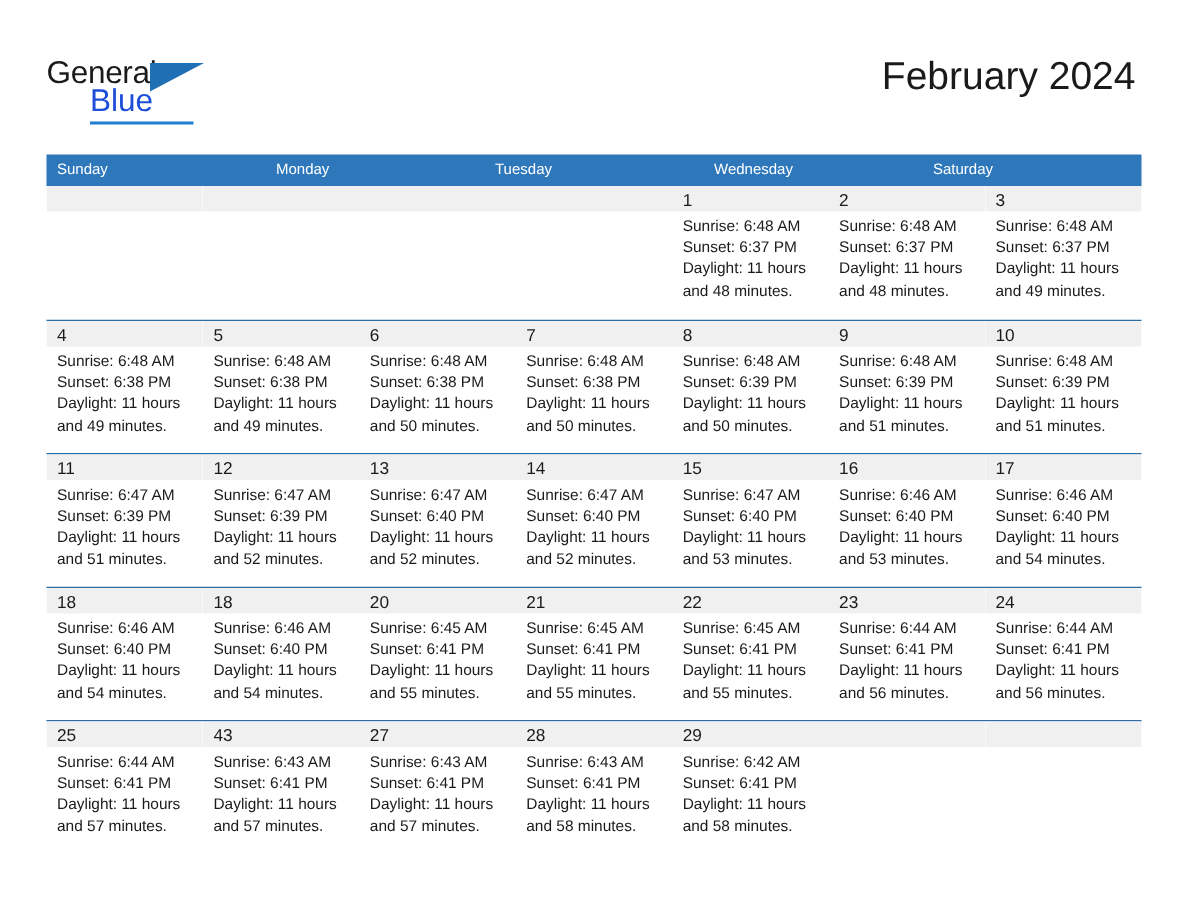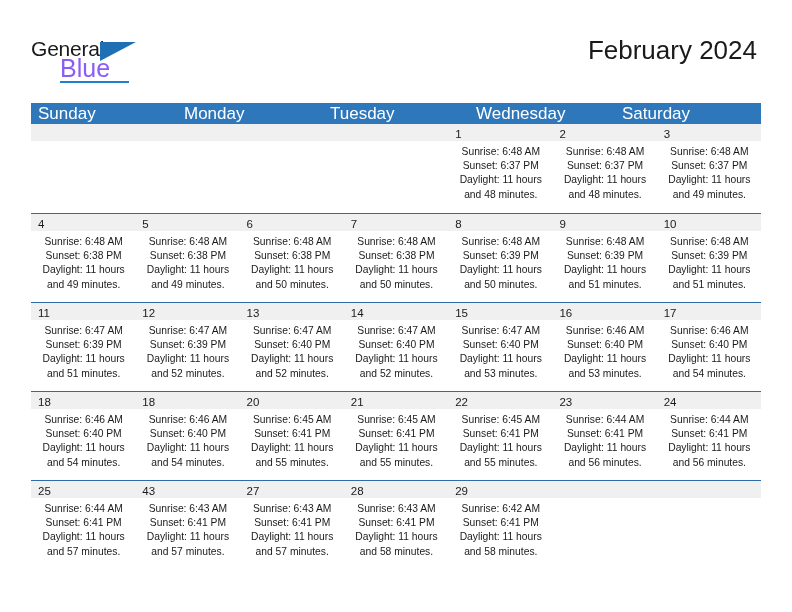--- a/index.html
+++ b/index.html
@@ -52,22 +52,22 @@
     top: 4px;
     width: 0;
     height: 0;
     border-left: 36px solid #1f6fb4;
     border-bottom: 19px solid transparent;
   }
   .logo-blue {
     position: absolute;
     left: 29px;
     top: 19px;
-    font-size: 25px;
-    color: #8b5cf6;
+    font-size: 21px;
+    color: #1d4ed8;
     line-height: 22px;
   }
   .logo-underline {
     position: absolute;
     left: 29px;
     top: 43px;
     width: 69px;
     height: 2px;
     background: #1f7fd0;
   }
@@ -100,21 +100,21 @@
     width: 730px;
   }
   .dow-row {
     display: flex;
     background: #2e77bb;
     height: 21px;
   }
   .dow {
     flex: 1 1 0;
     color: #ffffff;
-    font-size: 17px;
+    font-size: 10px;
     line-height: 21px;
     padding-left: 7px;
     box-sizing: border-box;
     overflow: hidden;
     white-space: nowrap;
   }
   .week {
     display: flex;
     height: 89px;
     border-top: 1.4px solid #2e6ca8;
@@ -136,21 +136,20 @@
     padding-left: 7px;
     box-sizing: border-box;
   }
   .daynum {
     font-size: 11.5px;
     line-height: 17px;
     color: #1a1a1a;
   }
   .cell-body {
     padding: 4px 6px 0 7px;
-    text-align: center;
   }
   .info-line {
     font-size: 10.3px;
     line-height: 14.2px;
     color: #1a1a1a;
     white-space: nowrap;
   }
   .cell.empty .daynum-band { background: #f0f0f0; }
 </style>
 </head>

